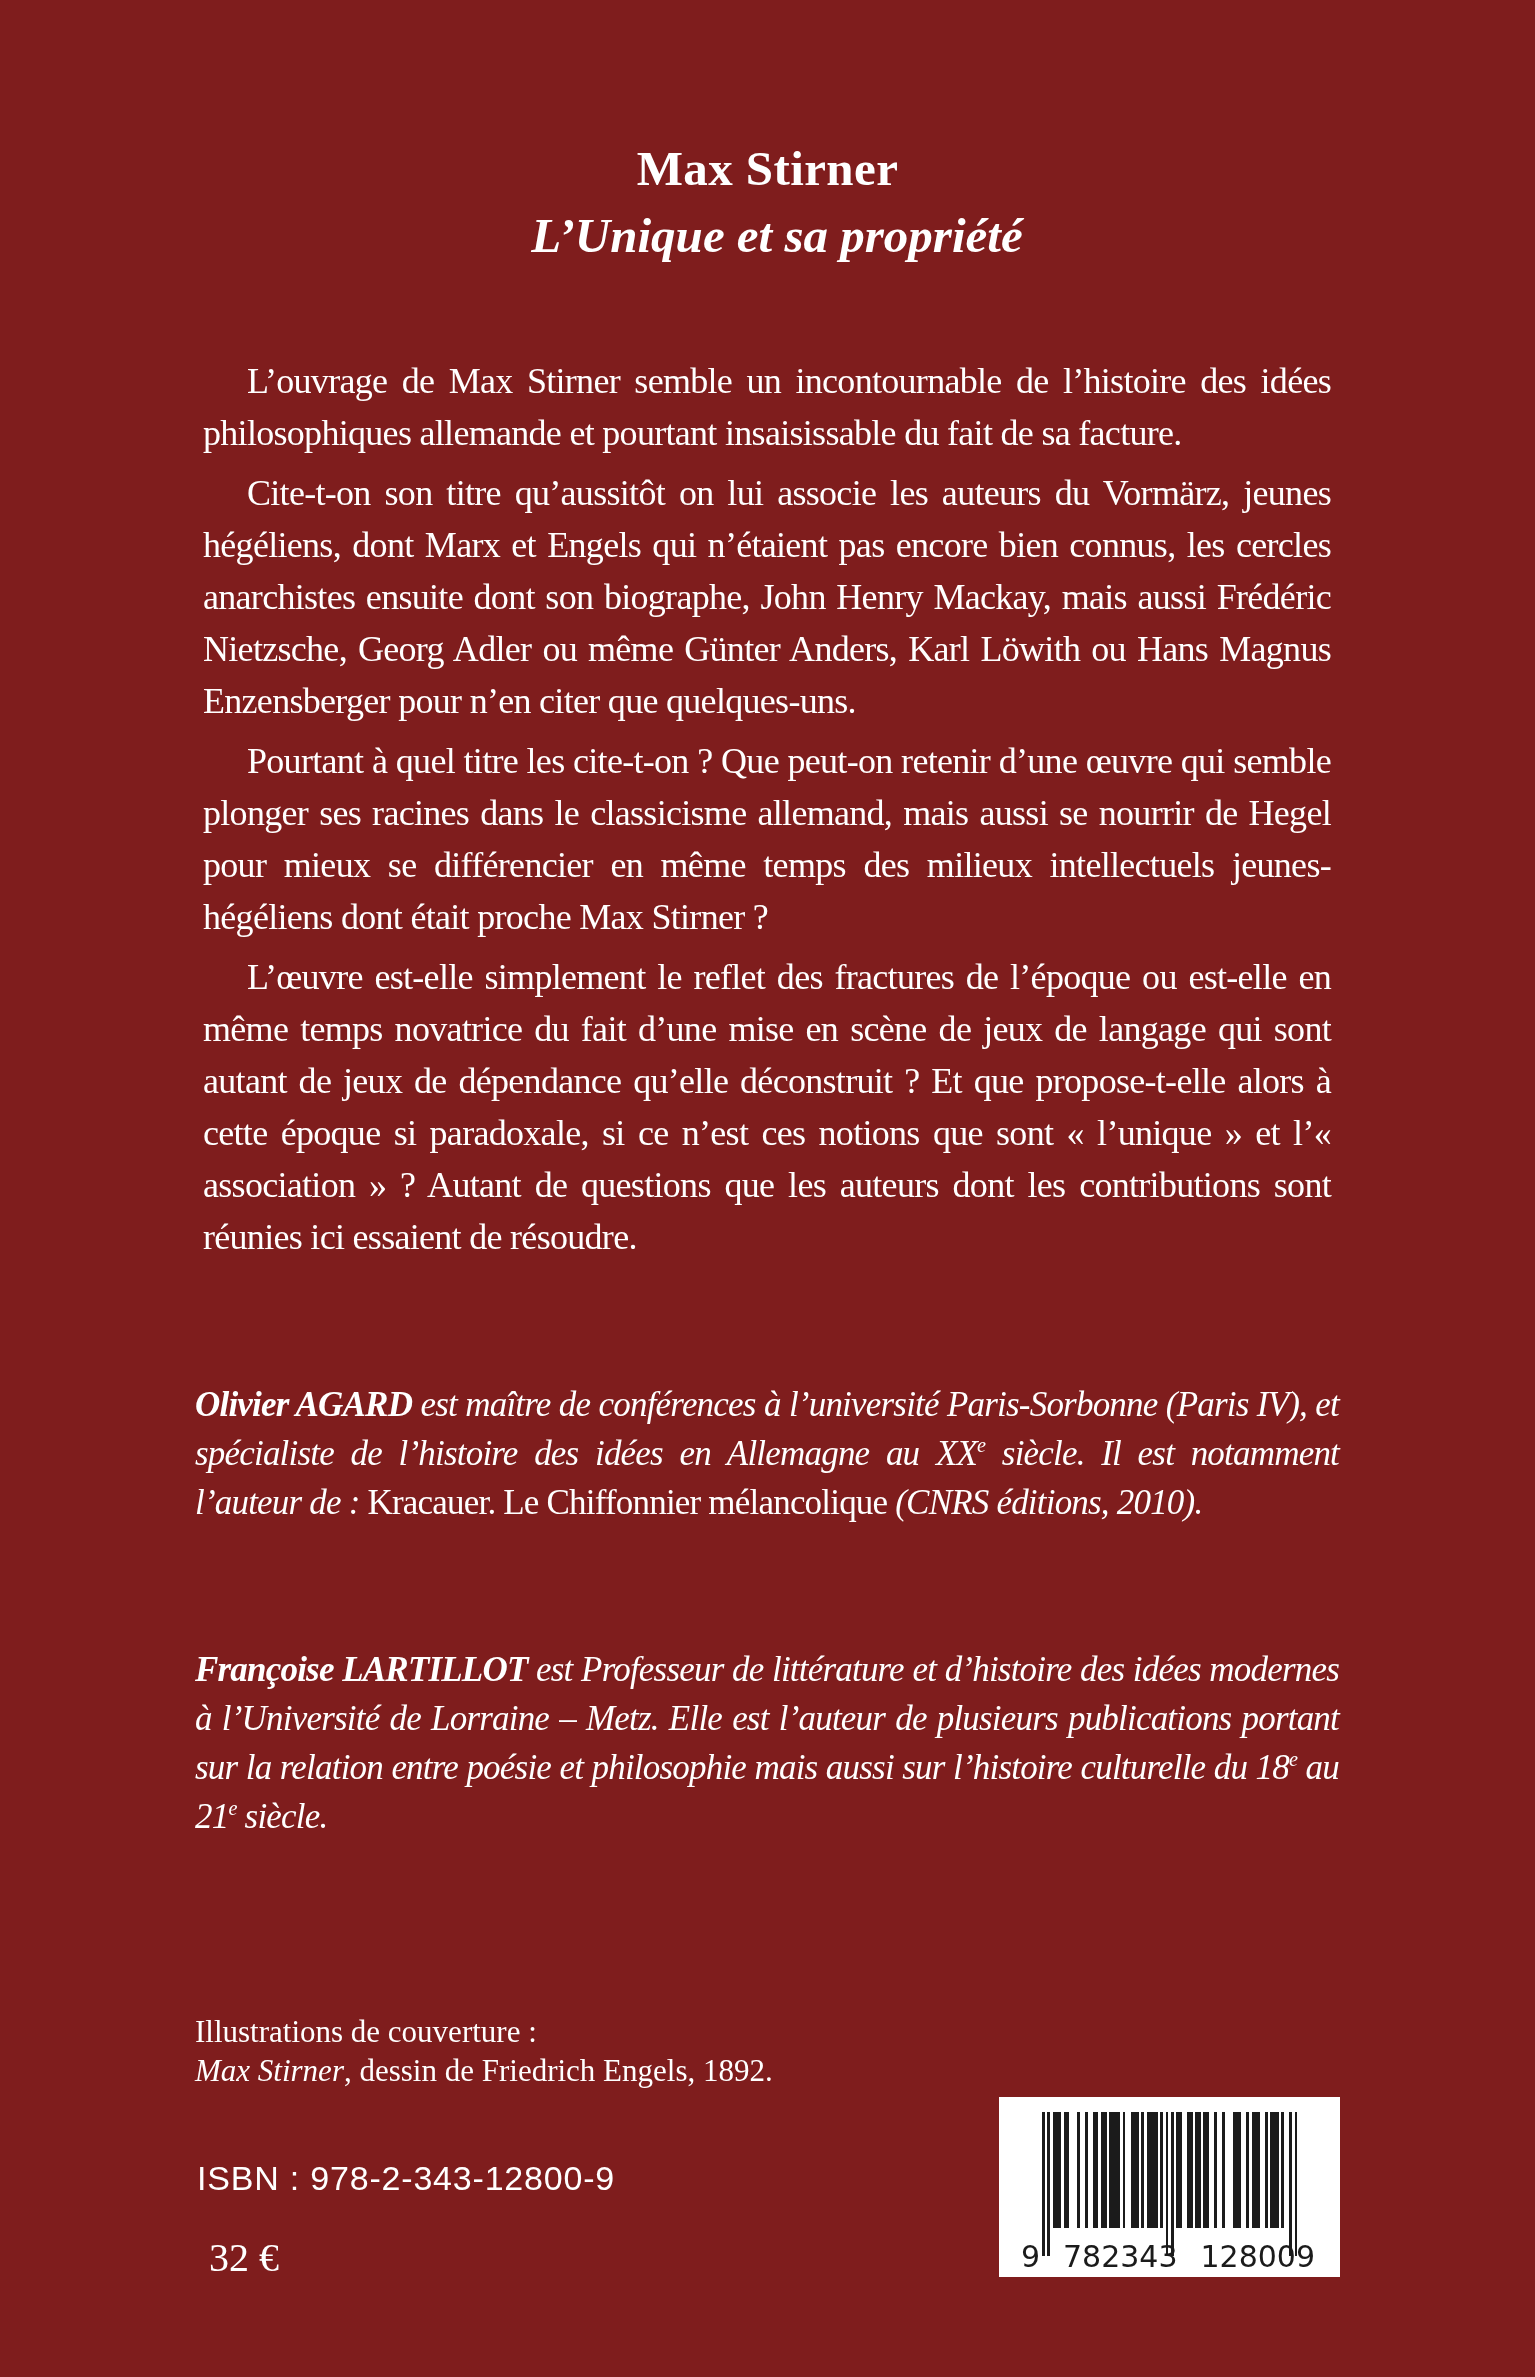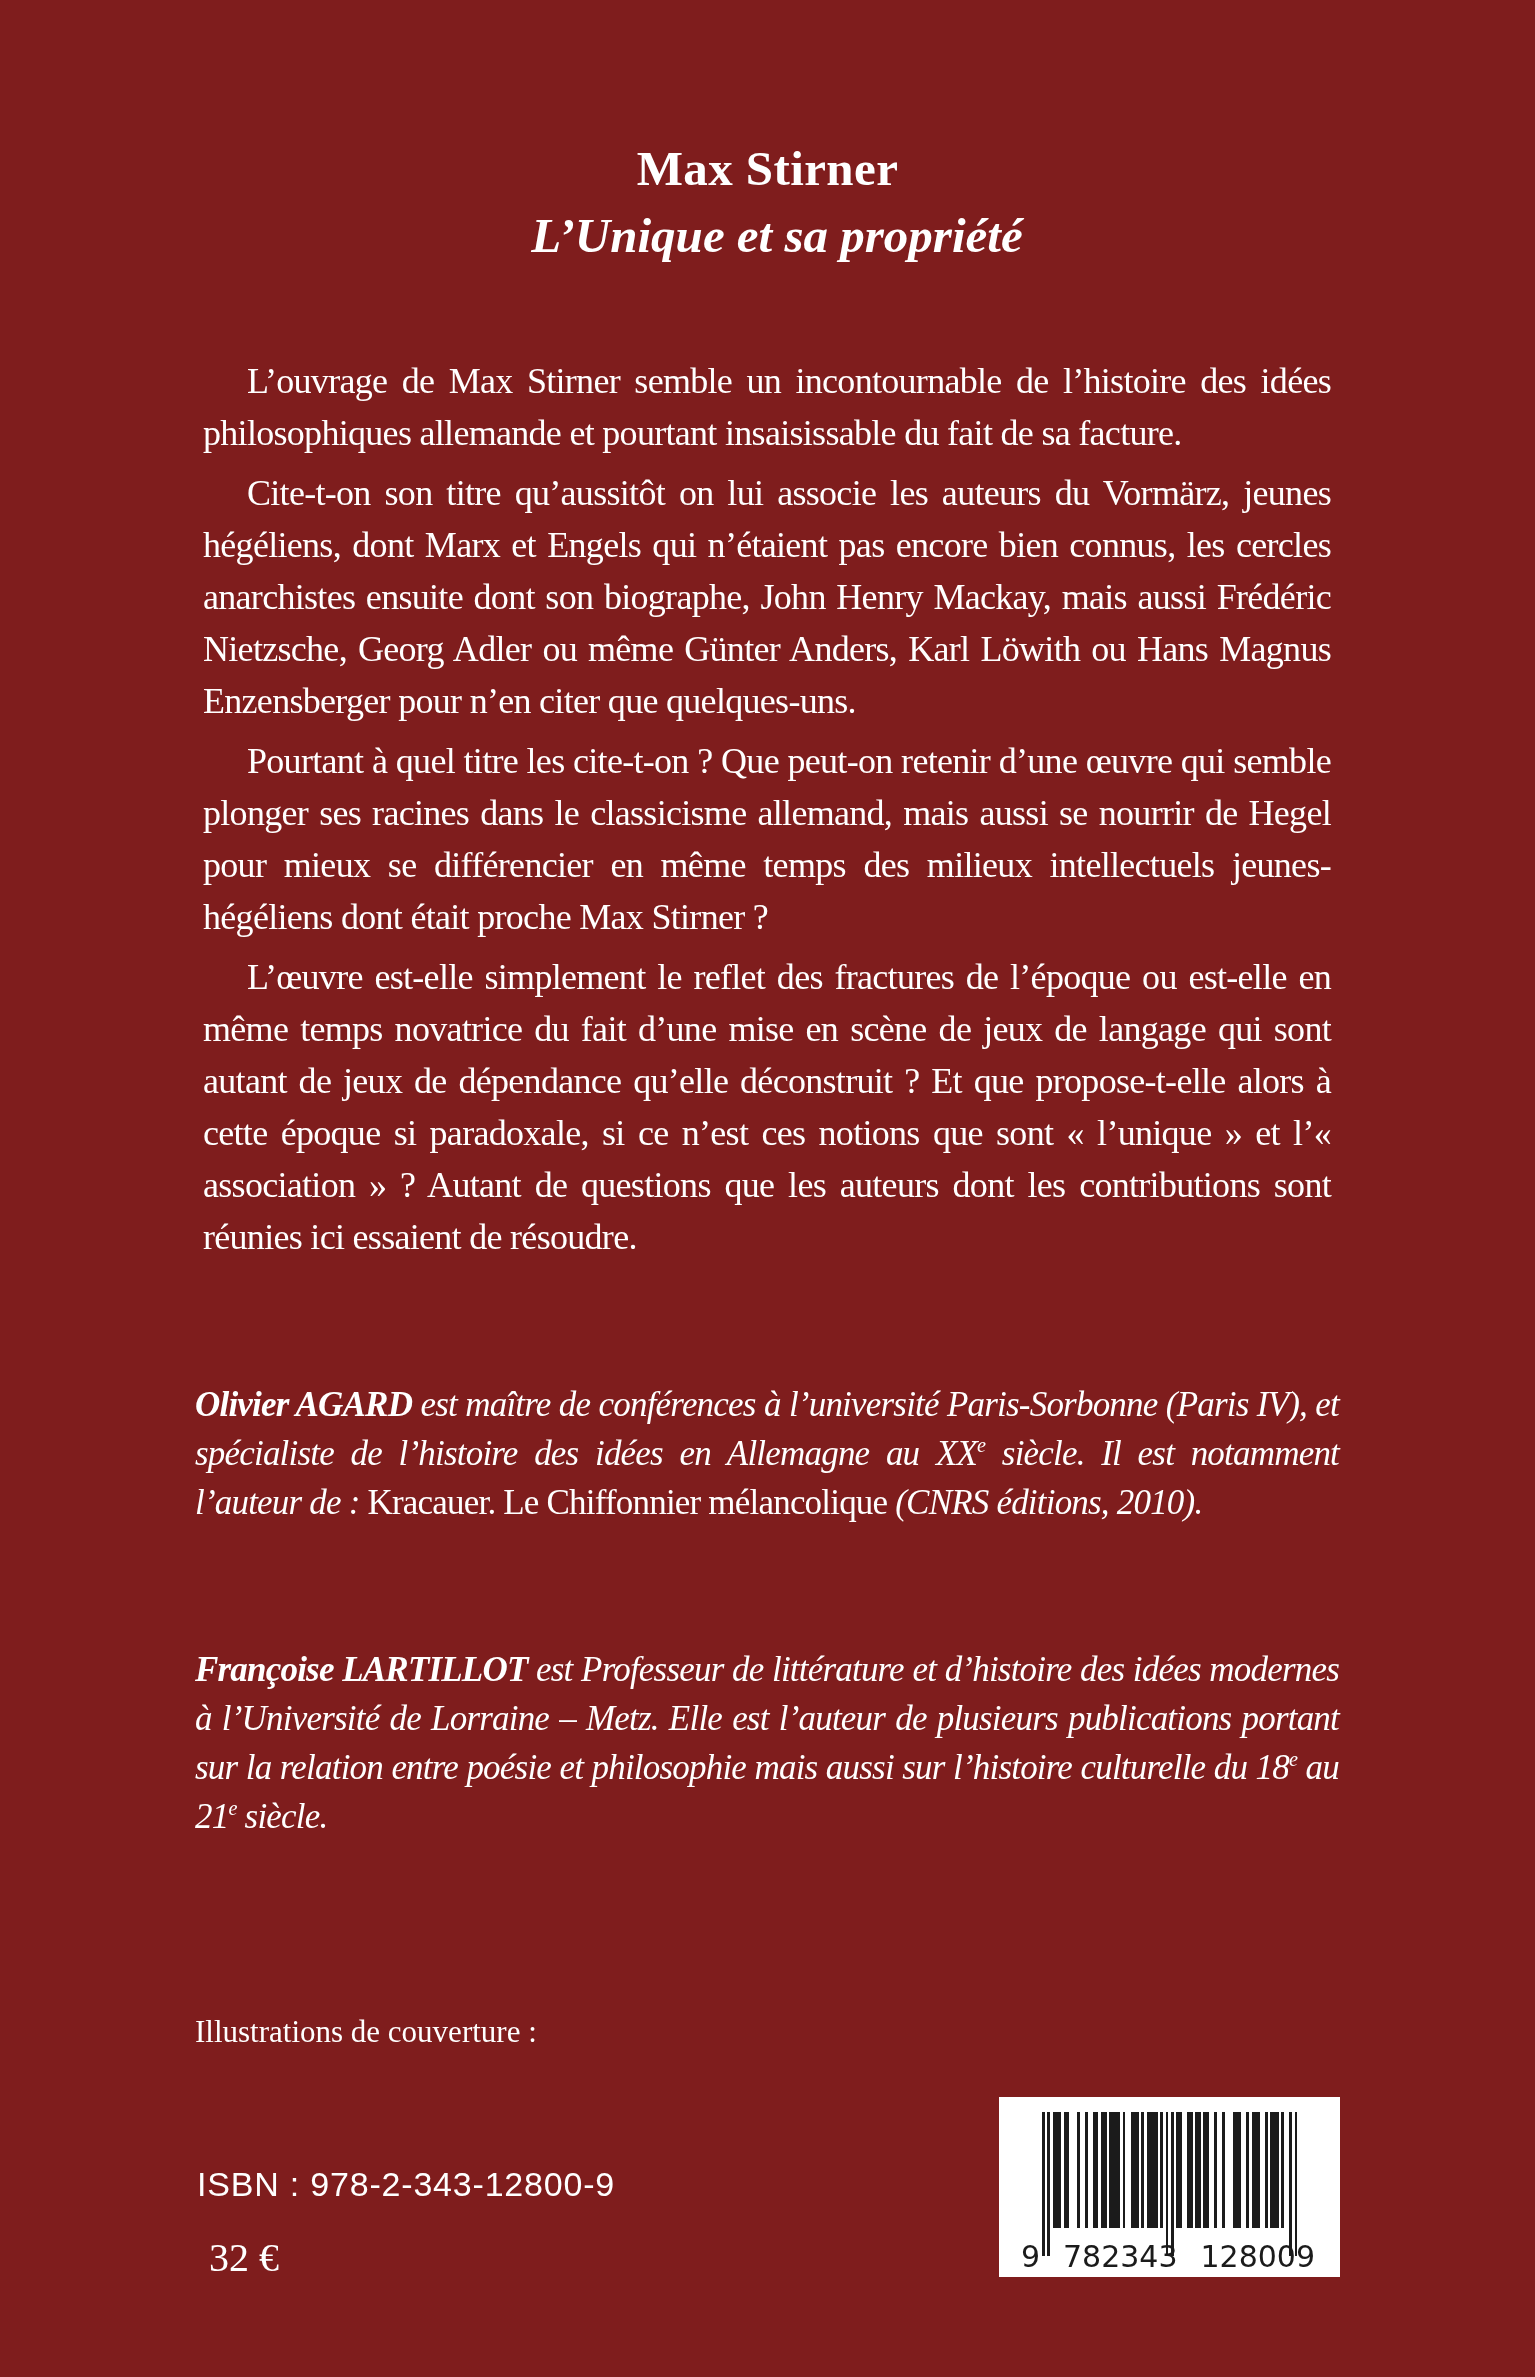--- a/index.html
+++ b/index.html
@@ -85,21 +85,20 @@
     line-height: 39px;
   }
   .credits .italic { font-style: italic; }
   .isbn-line {
     position: absolute;
     top: 2159px;
     left: 197px;
     font-family: "Liberation Sans", sans-serif;
     font-size: 34px;
     letter-spacing: 0.8px;
-    margin-top: 6px;
   }
   .price-line {
     position: absolute;
     top: 2234px;
     left: 209px;
     font-size: 40px;
     text-align: center;
   }
   .barcode-box {
     position: absolute;
@@ -153,20 +152,21 @@
     <p>Pourtant à quel titre les cite-t-on ? Que peut-on retenir d’une œuvre qui semble plonger ses racines dans le classicisme allemand, mais aussi se nourrir de Hegel pour mieux se différencier en même temps des milieux intellectuels jeunes-hégéliens dont était proche Max Stirner ?</p>
     <p>L’œuvre est-elle simplement le reflet des fractures de l’époque ou est-elle en même temps novatrice du fait d’une mise en scène de jeux de langage qui sont autant de jeux de dépendance qu’elle déconstruit ? Et que propose-t-elle alors à cette époque si paradoxale, si ce n’est ces notions que sont « l’unique » et l’« association » ? Autant de questions que les auteurs dont les contributions sont réunies ici essaient de résoudre.</p>
   </section>
 
   <p class="author-bio bio-agard"><span class="author-name">Olivier AGARD</span><span> est maître de conférences à l’université Paris-Sorbonne (Paris IV), et spécialiste de l’histoire des idées en Allemagne au XX</span><sup>e</sup><span> siècle. Il est notamment l’auteur de : </span><span class="roman">Kracauer. Le Chiffonnier mélancolique</span><span> (CNRS éditions, 2010).</span></p>
 
   <p class="author-bio bio-lartillot"><span class="author-name">Françoise LARTILLOT</span><span> est Professeur de littérature et d’histoire des idées modernes à l’Université de Lorraine – Metz. Elle est l’auteur de plusieurs publications portant sur la relation entre poésie et philosophie mais aussi sur l’histoire culturelle du 18</span><sup>e</sup><span> au 21</span><sup>e</sup><span> siècle.</span></p>
 
   <div class="credits">
     <div>Illustrations de couverture :</div>
+    <div><span class="italic">Max Stirner</span><span>, dessin de Friedrich Engels, 1892.</span></div>
   </div>
 
   <div class="isbn-line">ISBN : 978-2-343-12800-9</div>
 
   <div class="price-line">32 €</div>
 
   <div class="barcode-box">
     <div class="barcode-bars">
         <span class="bc-mod bar guard"></span>
         <span class="bc-mod guard"></span>

